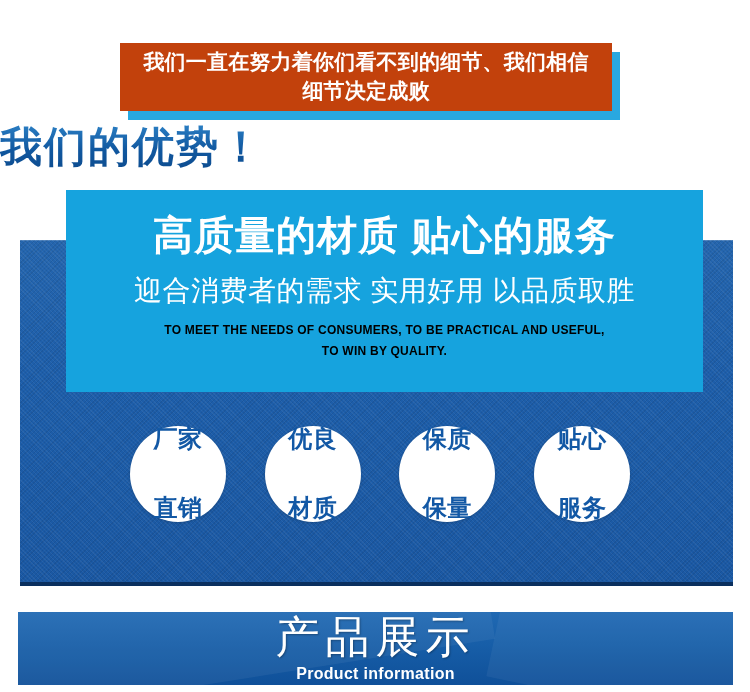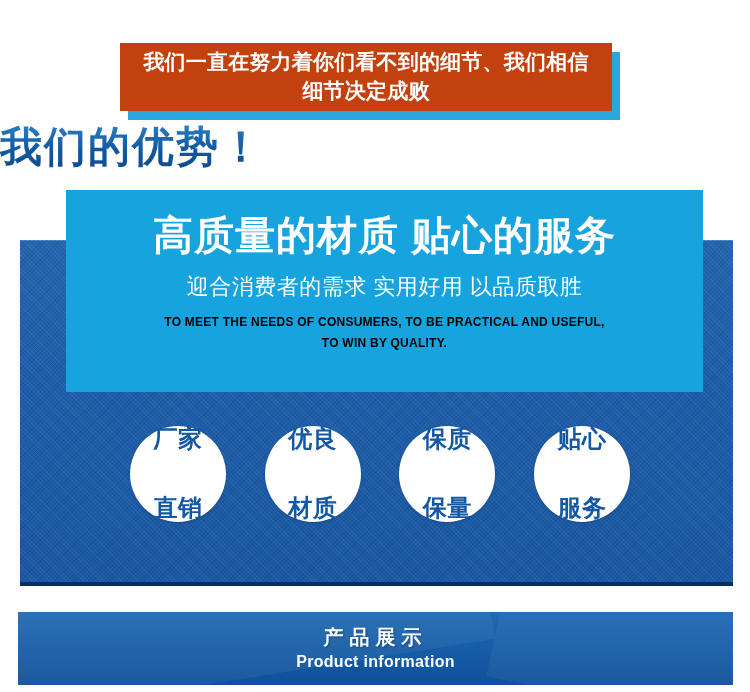--- a/index.html
+++ b/index.html
@@ -118,21 +118,21 @@
   #cyan-headline {
     color: #ffffff;
     font-size: 40px;
     font-weight: bold;
     letter-spacing: 1px;
     line-height: 1.15;
     text-align: center;
   }
   #cyan-subhead {
     color: #ffffff;
-    font-size: 22px;
+    font-size: 28px;
     font-weight: normal;
     letter-spacing: 0.5px;
     margin-top: 14px;
     text-align: center;
   }
   #cyan-english {
     color: #000000;
     font-size: 12px;
     font-weight: bold;
     letter-spacing: 0.25px;
@@ -208,22 +208,22 @@
     z-index: 2;
     width: 100%;
     height: 100%;
     display: flex;
     flex-direction: column;
     align-items: center;
     justify-content: center;
   }
   #bb-title {
     color: #ffffff;
-    font-size: 20px;
-    font-weight: bold;
+    font-size: 44px;
+    font-weight: normal;
     letter-spacing: 6px;
     line-height: 1.05;
     text-shadow: 1px 1px 2px rgba(0,0,0,0.3);
   }
   #bb-sub {
     color: #ffffff;
     font-size: 16px;
     font-weight: bold;
     letter-spacing: 0.3px;
     margin-top: 5px;

